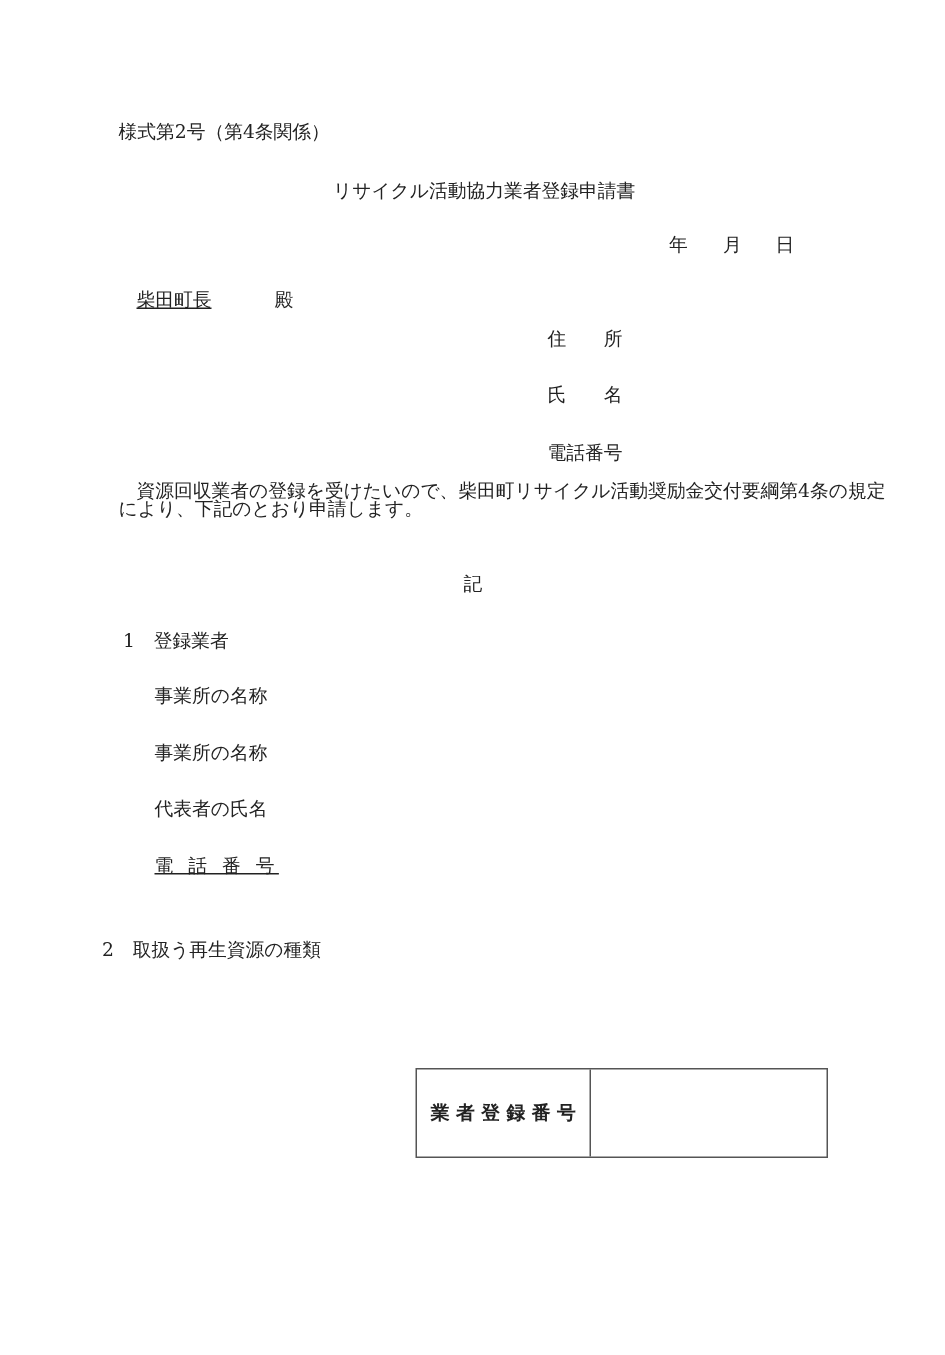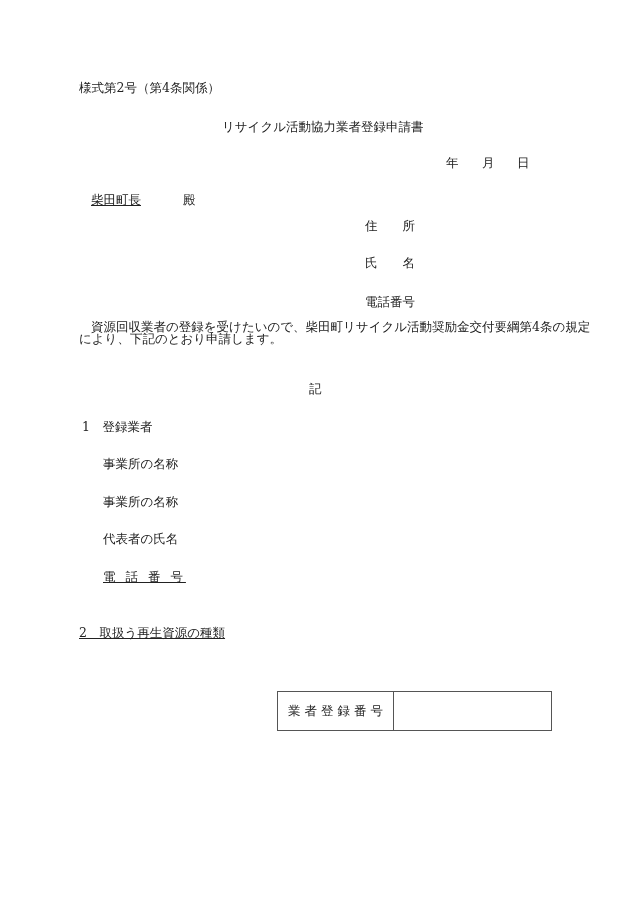--- a/index.html
+++ b/index.html
@@ -1,20 +1,20 @@
 <!DOCTYPE html>
 <html><head>
 <meta charset="utf-8">
 <style>
   html, body { margin: 0; padding: 0; background: #ffffff; }
   body { width: 630px; height: 903px; position: relative; overflow: hidden;
     font-family: "DejaVu Serif", "Liberation Serif", serif; color: #222; font-size: 12.5px; }
   .abs { position: absolute; white-space: nowrap; line-height: 16px; }
-  .box { position: absolute; left: 277px; top: 691px; width: 275px; height: 40px;
-    border: 1px solid #555; box-sizing: border-box; }
+  .box { position: absolute; left: 277px; top: 712px; width: 275px; height: 60px;
+    border: 1px solid #555; box-sizing: border-box; font-weight: bold; }
   .box .label { position: absolute; left: 0; top: 0; width: 116px; height: 100%;
     border-right: 1px solid #555; display: flex; align-items: center; justify-content: center;
     box-sizing: border-box; }
   .box .value { position: absolute; left: 116px; top: 0; right: 0; height: 100%; }
 </style>
 </head>
 <body>
 
 <div class="abs" style="left:79px; top:80px;">様式第2号（第4条関係）</div>
 <div class="abs" style="left:222px; top:120px;font-family:Liberation Mono, monospace;">リサイクル活動協力業者登録申請書</div>
@@ -34,18 +34,18 @@
 <div class="abs" style="left:79px; top:331px;">により、下記のとおり申請します。</div>
 
 <div class="abs" style="left:309px; top:381px;">記</div>
 
 <div class="abs" style="left:82px; top:419px;">1　登録業者</div>
 <div class="abs" style="left:103px; top:456px;">事業所の名称</div>
 <div class="abs" style="left:103px; top:494px;">事業所の名称</div>
 <div class="abs" style="left:103px; top:531px;text-align:center;">代表者の氏名</div>
 <div class="abs" style="left:103px; top:569px; letter-spacing:3px;text-decoration:underline;">電&nbsp;話&nbsp;番&nbsp;号</div>
 
-<div class="abs" style="left:79px; top:625px;text-decoration:underline;">2　取扱う再生資源の種類</div>
+<div class="abs" style="left:68px; top:625px;">2　取扱う再生資源の種類</div>
 
 <div class="box">
   <div class="label">業 者 登 録 番 号</div>
   <div class="value"></div>
 </div>
 
 </body></html>

